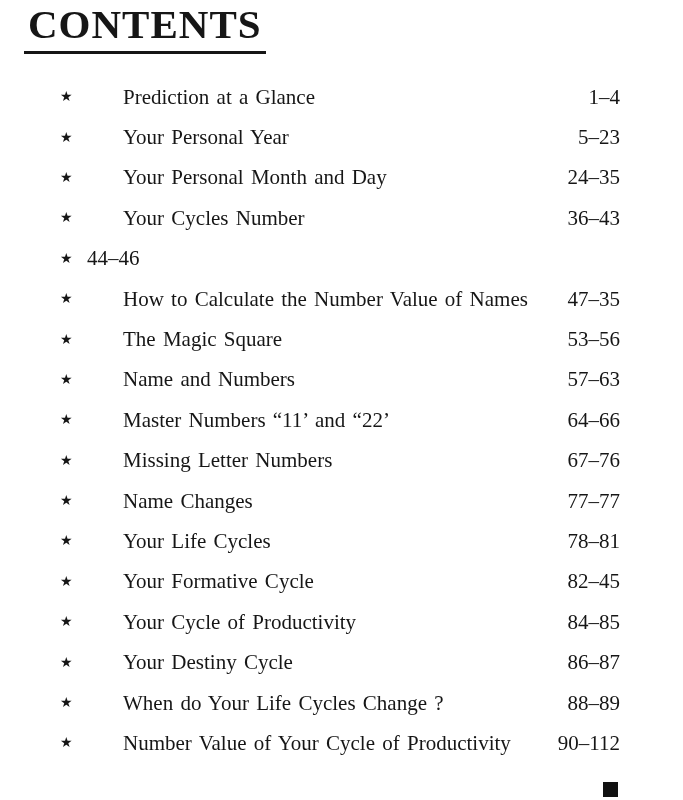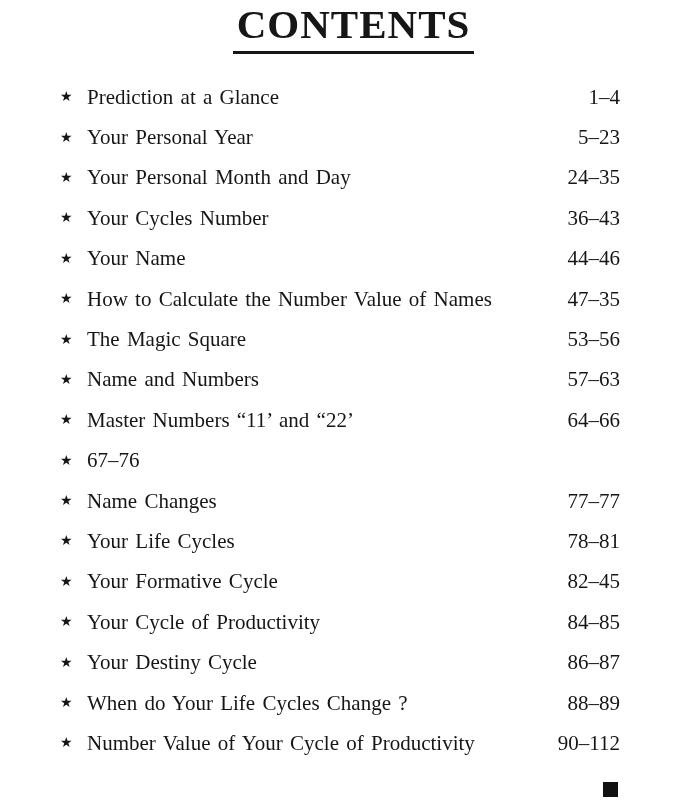--- a/index.html
+++ b/index.html
@@ -11,21 +11,20 @@
     position: relative;
     width: 683px;
     height: 800px;
     background: #ffffff;
     color: #161616;
     font-family: "Liberation Serif", serif;
     overflow: hidden;
     box-sizing: border-box;
   }
   .header {
-    text-align: center;
     padding-top: 2px;
     padding-left: 24px;
   }
   .title {
     display: inline-block;
     margin: 0;
     font-size: 41px;
     line-height: 44px;
     font-weight: bold;
     letter-spacing: 1px;
@@ -46,20 +45,21 @@
     width: 27px;
     flex: 0 0 27px;
     font-size: 14px;
     line-height: 1;
     color: #161616;
   }
   .label {
     flex: 1 1 auto;
     white-space: nowrap;
     word-spacing: 2px;
+    margin-left: 36px;
   }
   .pages {
     flex: 0 0 auto;
     text-align: center;
     word-spacing: 0;
   }
   .end-mark {
     position: absolute;
     right: 65px;
     bottom: 3px;
@@ -98,21 +98,20 @@
     </div>
 
     <div class="toc-row">
       <span class="star">★</span>
       <span class="label">Your Cycles Number</span>
       <span class="pages">36–43</span>
     </div>
 
     <div class="toc-row">
       <span class="star">★</span>
-      <span class="label">Your Name</span>
       <span class="pages">44–46</span>
     </div>
 
     <div class="toc-row">
       <span class="star">★</span>
       <span class="label">How to Calculate the Number Value of Names</span>
       <span class="pages">47–35</span>
     </div>
 
     <div class="toc-row">
@@ -128,20 +127,21 @@
     </div>
 
     <div class="toc-row">
       <span class="star">★</span>
       <span class="label">Master Numbers “11’ and “22’</span>
       <span class="pages">64–66</span>
     </div>
 
     <div class="toc-row">
       <span class="star">★</span>
+      <span class="label">Missing Letter Numbers</span>
       <span class="pages">67–76</span>
     </div>
 
     <div class="toc-row">
       <span class="star">★</span>
       <span class="label">Name Changes</span>
       <span class="pages">77–77</span>
     </div>
 
     <div class="toc-row">

